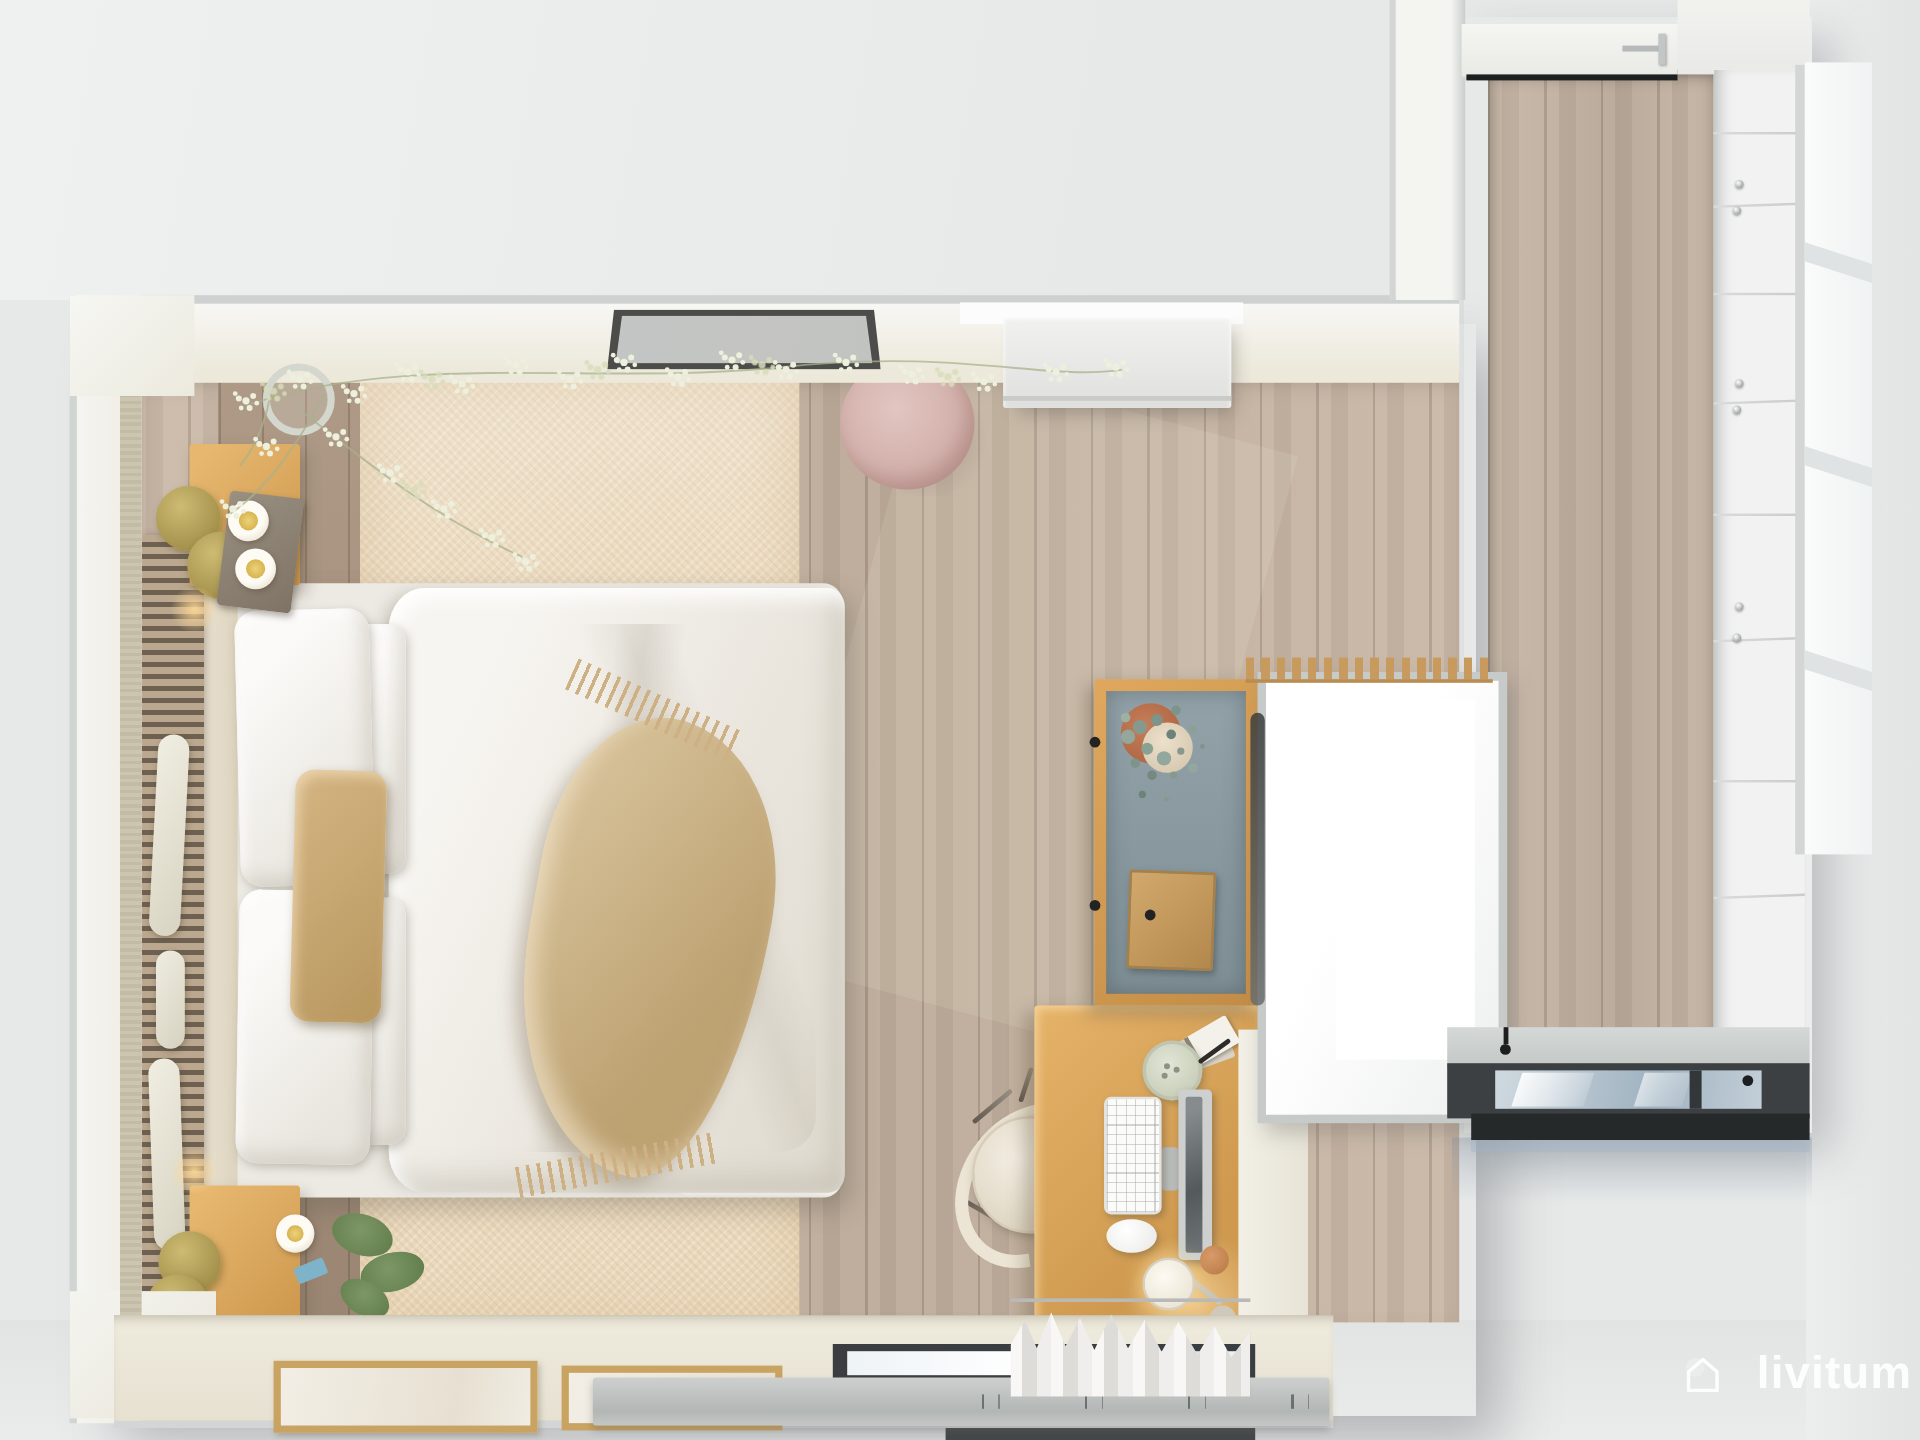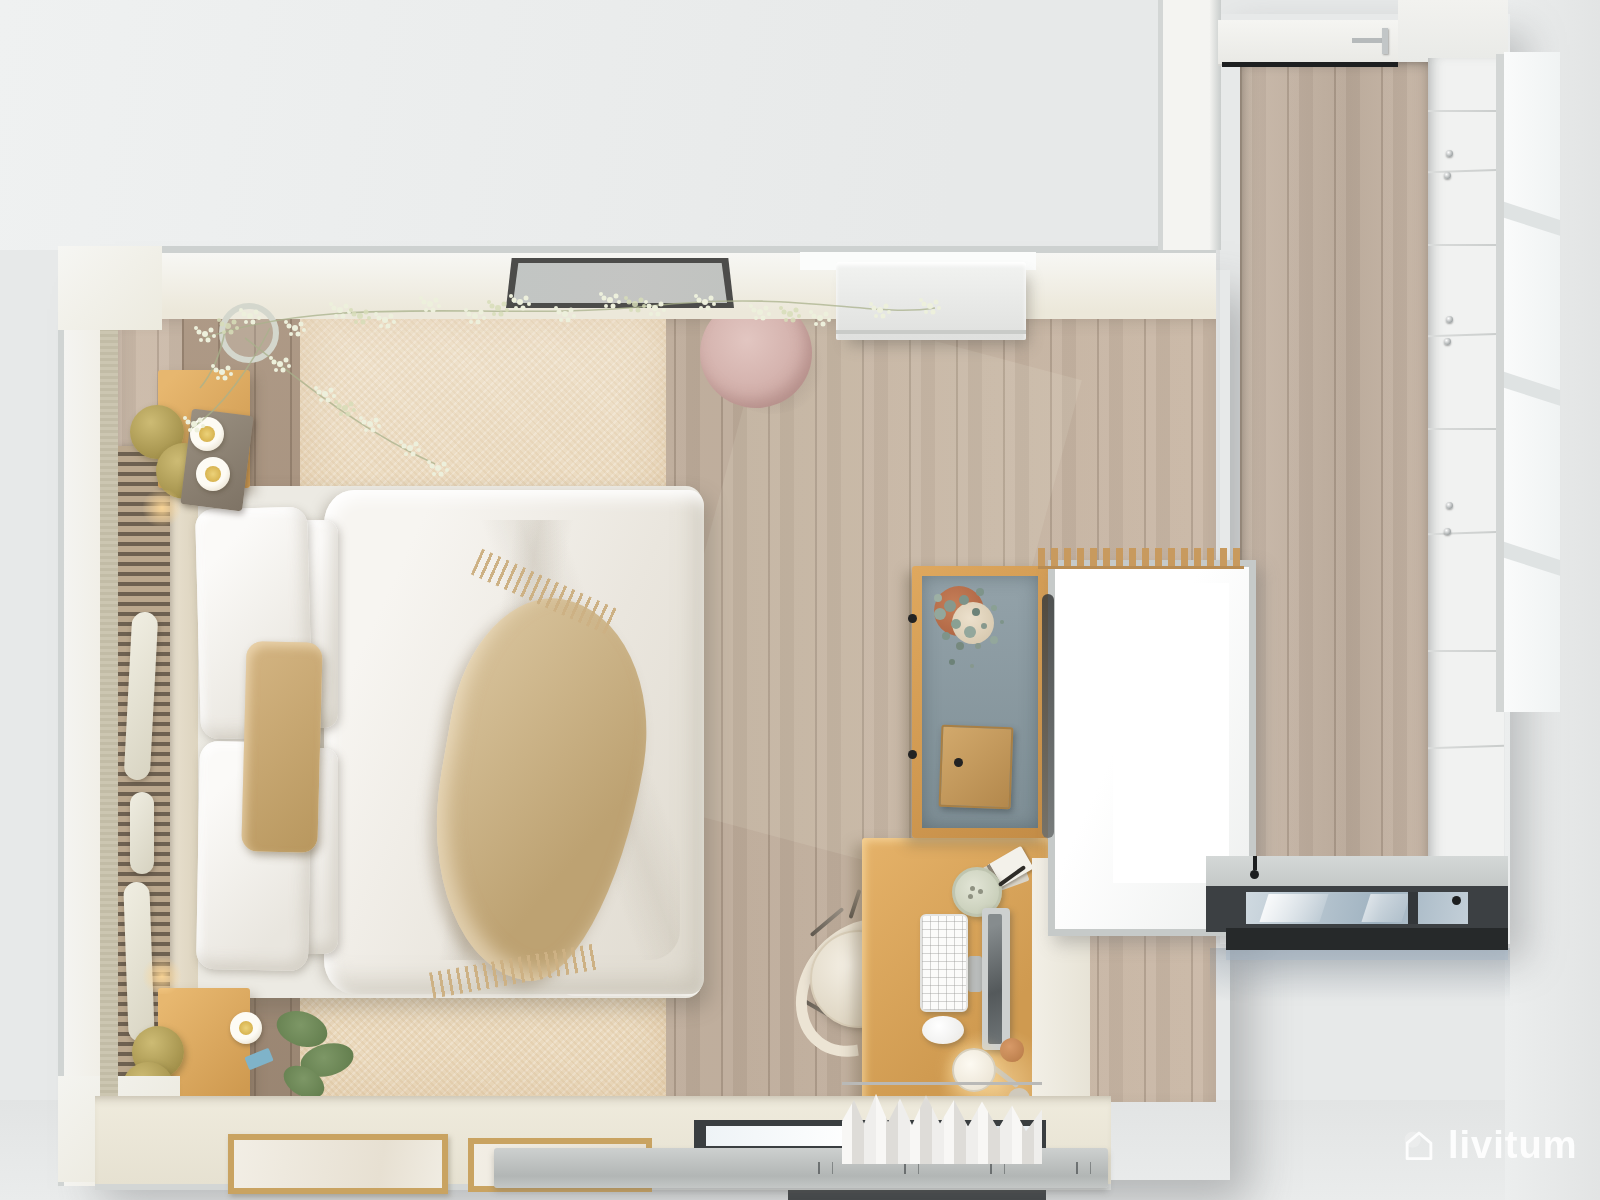--- a/index.html
+++ b/index.html
@@ -39,21 +39,21 @@
   .seam{position:absolute;left:0;width:100%;height:2px;background:linear-gradient(90deg,#dadcdb,#c9cccb);}
   .knob{position:absolute;width:7px;height:7px;border-radius:50%;
     background:radial-gradient(circle at 35% 35%, #fdfdfd, #9fa4a5 70%);box-shadow:0 1px 2px rgba(0,0,0,.35);}
   .fringe{background:repeating-linear-gradient(90deg,#cdb184 0 3px, rgba(0,0,0,0) 3px 9px);}
   .leafy{background:radial-gradient(circle at 45% 40%,#7d9766,#5f7a4a);border-radius:50%;}
   .streak{background:linear-gradient(105deg, rgba(255,255,255,.9), rgba(255,255,255,.15));transform:skewX(-18deg);}
   .chair-leg{background:linear-gradient(90deg,#5f584e,#9a9185);border-radius:2px;height:4px;}
   .wgap{position:absolute;height:15px;width:96px;background:#dfe3e3;transform:rotate(18deg);left:-18px;}
   
   #logo{display:flex;align-items:center;gap:10px;opacity:.92;}
-  #logo .word{font-size:38px;font-weight:700;color:#ffffff;letter-spacing:1px;}
+  #logo .word{font-size:38px;font-weight:700;color:#ffffff;letter-spacing:1px;margin-left:16px;}
 </style>
 </head>
 <body>
 
 <div id="canvas">
 
   <div class="abs" style="left:0;top:0;width:1600px;height:250px;background:linear-gradient(100deg,#eff1f1,#e7e9e9 60%);"></div>
   <div class="abs" style="left:0;top:1100px;width:1600px;height:100px;background:linear-gradient(180deg,#e2e4e4,#eaecec);"></div>
   <div class="abs" style="left:1505px;top:0;width:95px;height:1200px;background:linear-gradient(90deg,#eceeee,#e2e4e4);"></div>
   <div class="abs" style="left:80px;top:270px;width:1150px;height:910px;box-shadow:20px 24px 44px rgba(115,118,120,.45);"></div>

